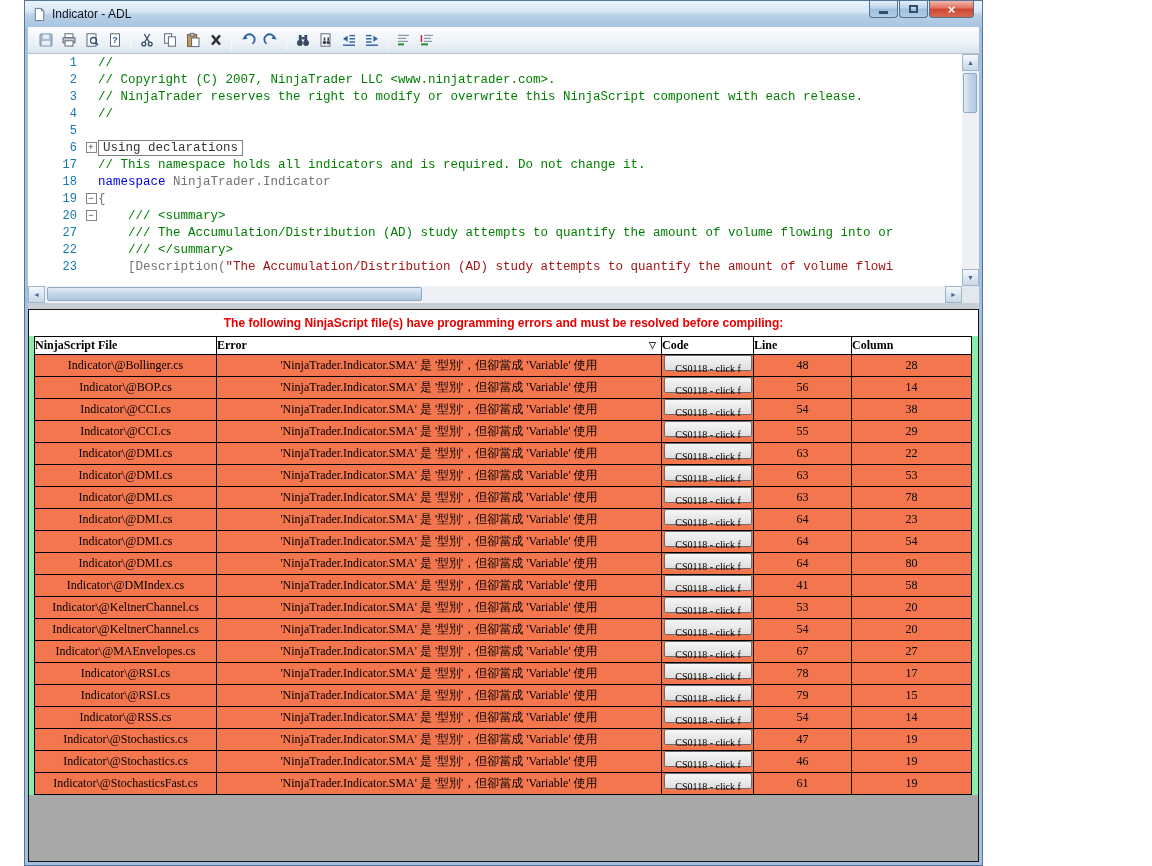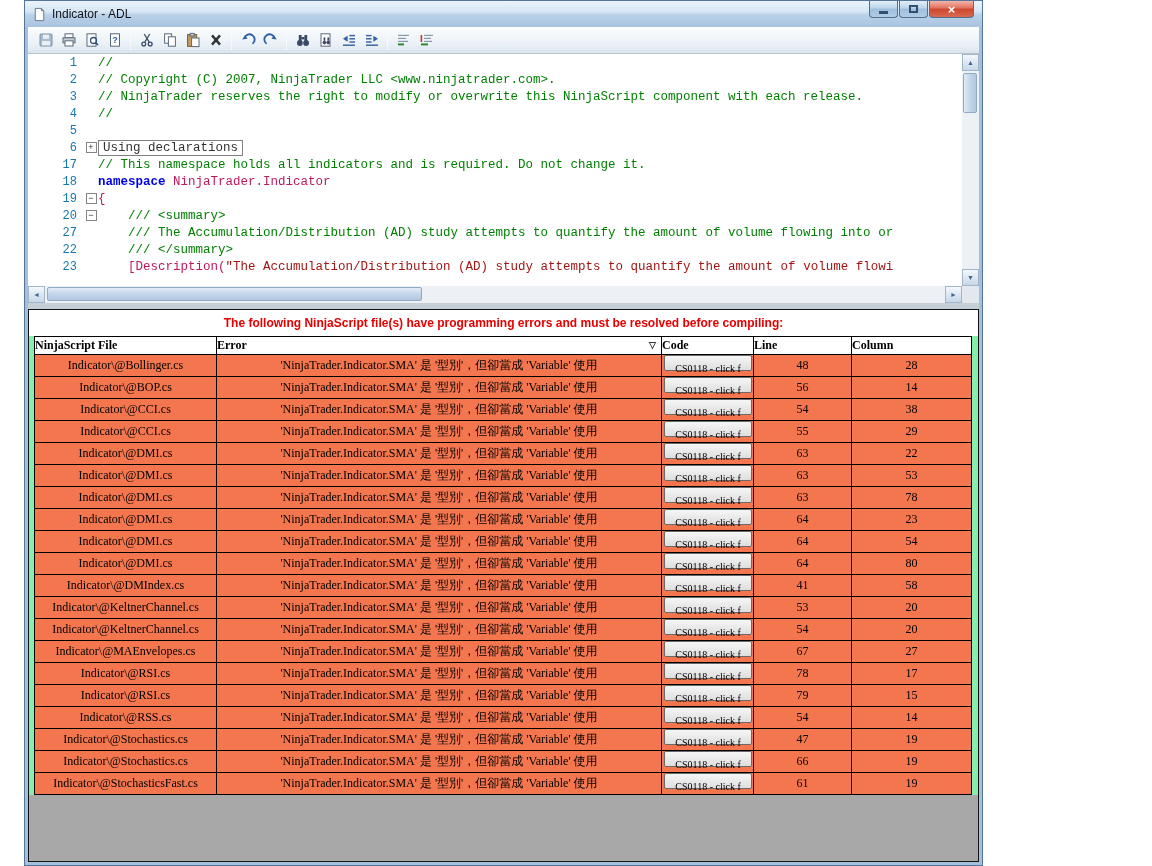--- a/index.html
+++ b/index.html
@@ -36,22 +36,22 @@
   .ed-main { flex:1; display:flex; overflow:hidden; }
   .editor { flex:1; overflow:hidden; background:#FFFFFF; font-family:"Liberation Mono", monospace; font-size:12.5px; }
   .ed-line { height:17px; display:flex; align-items:center; white-space:pre; }
   .ln { flex:0 0 56px; width:56px; text-align:right; padding-right:7px; color:var(--line_number,#1778B0); font-size:12px; }
   .fold { flex:0 0 14px; width:14px; display:flex; align-items:center; justify-content:center; }
   .fold-box { width:11px; height:11px; border:1px solid #848484; background:#FFFFFF; color:#333333;
               font-size:9px; line-height:9px; display:flex; align-items:center; justify-content:center;
               font-family:"Liberation Sans", sans-serif; }
   .code { white-space:pre; }
   .tok-comment { color:var(--comment,#007F00); }
-  .tok-keyword { color:var(--keyword,#0000E8);font-weight:bold; }
-  .tok-plain   { color:#be185d;text-align:center; }
+  .tok-keyword { color:var(--keyword,#0000E8); }
+  .tok-plain   { color:#737373;text-align:center; }
   .tok-string  { color:var(--string,#A31515); }
   .region-box { border:1px solid #808080; padding:0 4px; color:#333333; }
 
   
   .vscroll { flex:0 0 17px; display:flex; flex-direction:column; background:#EDF1F5; }
   .vtrack { flex:1; position:relative; }
   .vthumb { position:absolute; top:2px; left:1px; width:14px; height:40px;
             background:linear-gradient(to right,#E2ECF6,#C2D6EA 50%,#B2C8E0); border:1px solid #90AAC4; border-radius:2px; }
   .hrow { flex:0 0 17px; display:flex; }
   .hscroll { flex:1; display:flex; background:#EDF1F5; }
@@ -418,21 +418,21 @@
                 <td>Indicator\@Stochastics.cs</td>
                 <td>'NinjaTrader.Indicator.SMA' 是 '型別'，但卻當成 'Variable' 使用</td>
                 <td><button class="code-btn">CS0118 - click f</button></td>
                 <td>47</td>
                 <td>19</td>
               </tr>
               <tr>
                 <td>Indicator\@Stochastics.cs</td>
                 <td>'NinjaTrader.Indicator.SMA' 是 '型別'，但卻當成 'Variable' 使用</td>
                 <td><button class="code-btn">CS0118 - click f</button></td>
-                <td>66</td>
+                <td>46</td>
                 <td>19</td>
               </tr>
               <tr>
                 <td>Indicator\@StochasticsFast.cs</td>
                 <td>'NinjaTrader.Indicator.SMA' 是 '型別'，但卻當成 'Variable' 使用</td>
                 <td><button class="code-btn">CS0118 - click f</button></td>
                 <td>61</td>
                 <td>19</td>
               </tr>
             </tbody>

